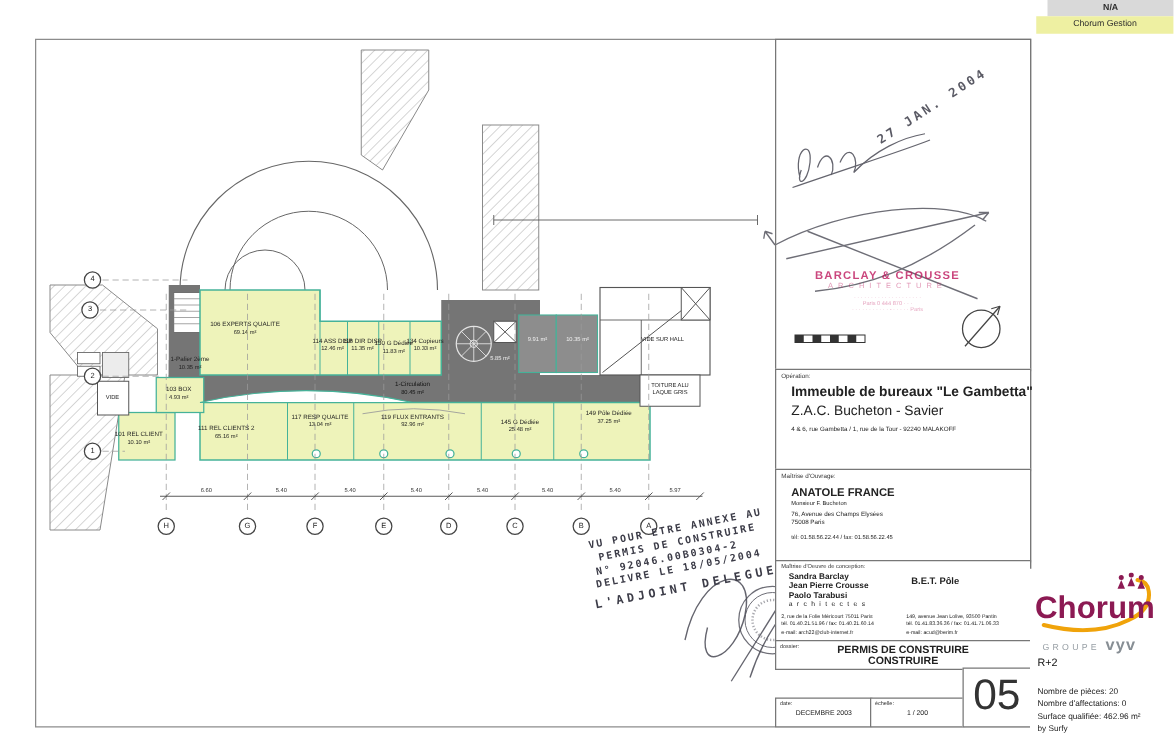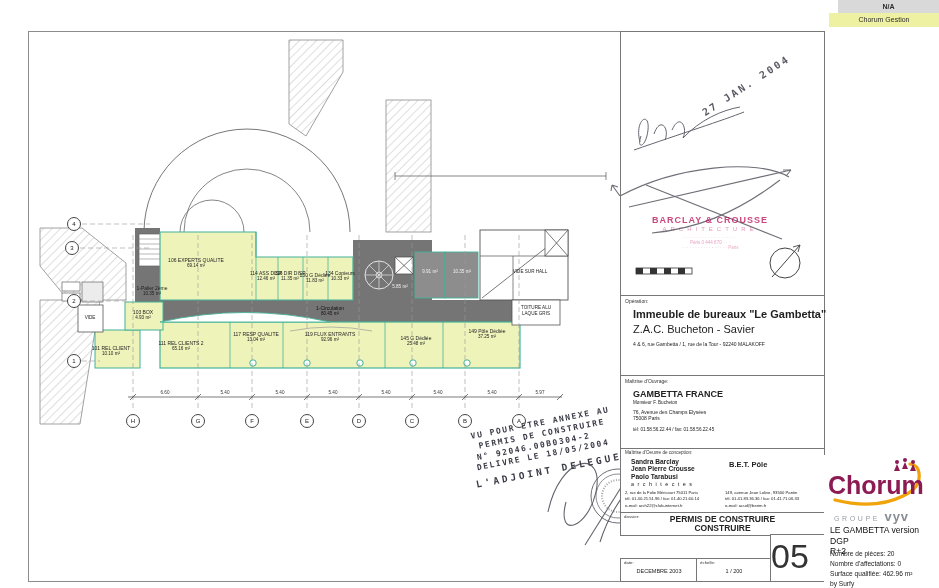--- a/index.html
+++ b/index.html
@@ -274,21 +274,21 @@
 
   <div class="tbsec" style="left:620px;top:295px;width:203px;height:80px">
     <span class="seclabel" style="left:4px;top:2px">Opération:</span>
     <div style="position:absolute;left:12px;top:12px;font-size:11px;font-weight:bold;white-space:nowrap">Immeuble de bureaux "Le Gambetta"</div>
     <div style="position:absolute;left:12px;top:27px;font-size:11px;white-space:nowrap">Z.A.C.  Bucheton - Savier</div>
     <div style="position:absolute;left:12px;top:45px;font-size:5px;white-space:nowrap">4 &amp; 6, rue Gambetta / 1, rue de la Tour    -    92240 MALAKOFF</div>
   </div>
 
   <div class="tbsec" style="left:620px;top:375px;width:203px;height:73px">
     <span class="seclabel" style="left:4px;top:2px">Maîtrise d'Ouvrage:</span>
-    <div style="position:absolute;left:12px;top:13px;font-size:9px;font-weight:bold">GAMBETTA  FRANCE</div>
+    <div style="position:absolute;left:12px;top:13px;font-size:9px;font-weight:bold">ANATOLE  FRANCE</div>
     <div style="position:absolute;left:12px;top:24px;font-size:4.6px">Monsieur  F. Bucheton</div>
     <div style="position:absolute;left:12px;top:33px;font-size:5px">76, Avenue des Champs Elysées</div>
     <div style="position:absolute;left:12px;top:39px;font-size:5px">75008 Paris</div>
     <div style="position:absolute;left:12px;top:51px;font-size:4.6px">tél: 01.58.56.22.44 / fax: 01.58.56.22.45</div>
   </div>
 
   <div class="tbsec" style="left:620px;top:448px;width:203px;height:64px">
     <span class="seclabel" style="left:4px;top:1px;font-size:4.6px">Maîtrise d'Oeuvre de conception:</span>
     <div style="position:absolute;left:10px;top:9px;font-size:6.6px;font-weight:bold;line-height:1.1">
       <div>Sandra Barclay</div>
@@ -316,21 +316,21 @@
 
   <div class="tbsec" style="left:620px;top:558px;width:76px;height:22px">
     <span class="seclabel" style="left:3px;top:1px;font-size:4.4px">date:</span>
     <div style="position:absolute;left:0;top:9px;width:100%;text-align:center;font-size:5.5px">DECEMBRE  2003</div>
   </div>
   <div class="tbsec" style="left:696px;top:558px;width:74px;height:22px">
     <span class="seclabel" style="left:3px;top:1px;font-size:4.4px">échelle:</span>
     <div style="position:absolute;left:0;top:9px;width:100%;text-align:center;font-size:5.5px">1 / 200</div>
   </div>
   <div class="tbsec" style="left:770px;top:534px;width:53px;height:46px">
-    <div style="position:absolute;left:0;top:2px;width:100%;text-align:left;font-size:34px;color:#333">05</div>
+    <div style="position:absolute;left:0;top:2px;width:100%;text-align:center;font-size:34px;color:#333">05</div>
   </div>
 
   <div class="tab" style="left:838px;top:0;width:101px;height:13px;background:#d9d9d9;font-weight:bold">N/A</div>
   <div class="tab" style="left:829px;top:13px;width:110px;height:14px;background:#eef0a2;line-height:14px">Chorum Gestion</div>
 
   <div class="abs" style="left:824px;top:455px;width:109px;height:133px;background:#fff">
     <svg width="100" height="48" viewBox="0 0 100 48" style="position:absolute;left:3px;top:3px">
       <path d="M8,42 Q48,52 76,38 Q94,30 92,15 Q91,7 83,6" fill="none" stroke="#f0a30a" stroke-width="3.2" stroke-linecap="round"></path>
       <g fill="#8c1a53">
         <circle cx="70" cy="4" r="2"></circle>
@@ -340,21 +340,20 @@
         <circle cx="86" cy="4" r="2"></circle>
           <path d="M83,13 L86,6 L89,13 Z"></path>
       </g>
       <text x="1" y="36" font-family="Liberation Sans, sans-serif" font-size="25" font-weight="bold" fill="#8c1a53">Chorum</text>
     </svg>
     <div style="position:absolute;left:10px;top:52px;white-space:nowrap">
       <span style="font-size:7px;letter-spacing:2.6px;color:#99a0a6">GROUPE</span>
       <span style="font-size:13px;font-weight:bold;color:#878e94;letter-spacing:1px">vyv</span>
     </div>
     <div style="position:absolute;left:6px;top:70px;font-size:8.6px;color:#111;line-height:1.25">
-      <div>LE GAMBETTA version DGP</div>
       <div>R+2</div>
     </div>
     <div class="brand-stats" style="position:absolute;left:6px;top:94px">
       <div>Nombre de pièces: 20</div>
       <div>Nombre d'affectations: 0</div>
       <div>Surface qualifiée: 462.96 m²</div>
       <div>by Surfy</div>
     </div>
   </div>
 

